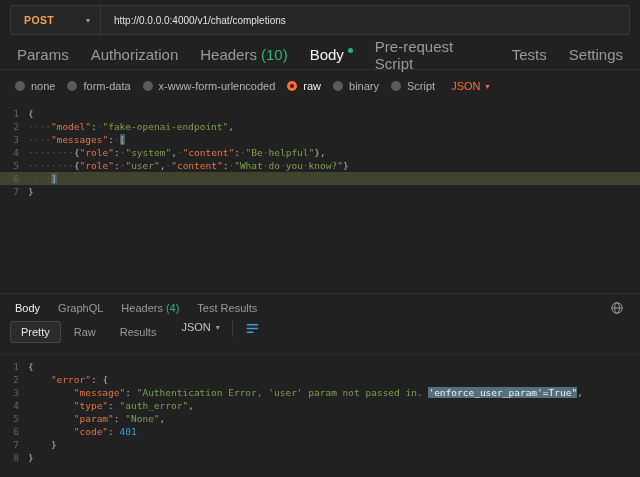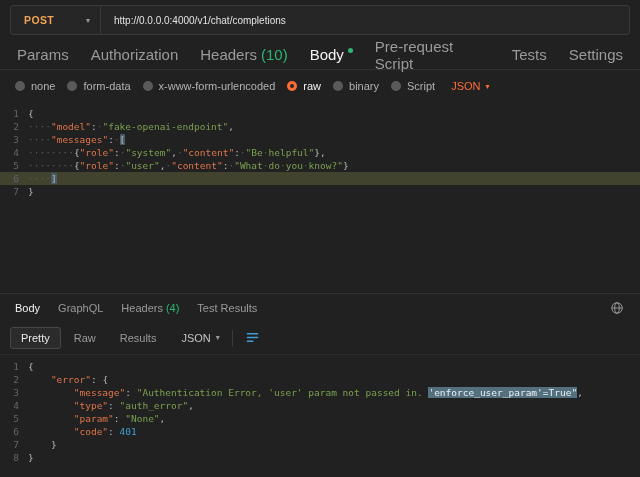--- a/index.html
+++ b/index.html
@@ -51,21 +51,21 @@
   .ct .ws-dot { color:#565d66; }
 
   
   .resp-tabs { height:28px; flex:none; display:flex; align-items:center; padding:0 6px; border-top:1px solid #313131; }
   .resp-tab { padding:0 9px; font-size:11px; color:#9a9a9a; cursor:pointer; }
   .resp-tab.active { color:#f2f2f2; }
   .resp-tab .count { color:#2db574; margin-left:3px; }
   .resp-tabs-right { margin-left:auto; display:flex; align-items:center; padding-right:10px; gap:8px; }
   .globe-icon { width:14px; height:14px; color:#9a9a9a; display:block; }
 
-  .resp-toolbar { height:34px; flex:none; display:flex; align-items:center; padding:0 10px; border-bottom:1px solid #2c2c2c; }
+  .resp-toolbar { height:34px; flex:none; display:flex; align-items:flex-start; padding:0 10px; border-bottom:1px solid #2c2c2c; }
   .view-tab { padding:4px 10px; font-size:11px; color:#9a9a9a; cursor:pointer; border:1px solid transparent; border-radius:3px; margin-right:2px; }
   .view-tab.active { color:#e9e9e9; border-color:#474747; background:#2b2b2b; }
   .resp-lang { display:flex; align-items:center; gap:5px; font-size:11px; color:#c4c4c4; cursor:pointer; margin-left:12px; }
   .toolbar-divider { width:1px; height:16px; background:#3c3c3c; margin:0 12px; }
   .wrap-icon { width:15px; height:15px; color:#3f9dd4; display:block; cursor:pointer; }
 </style>
 </head>
 <body>
 
 <div class="app">

